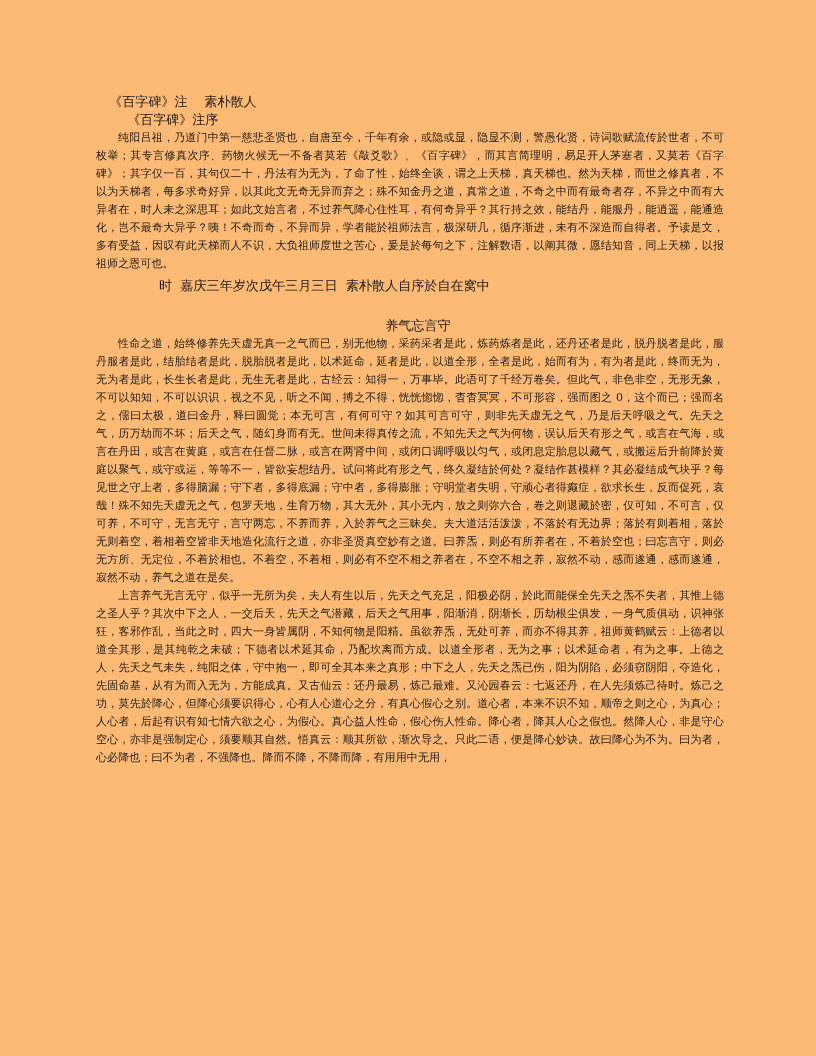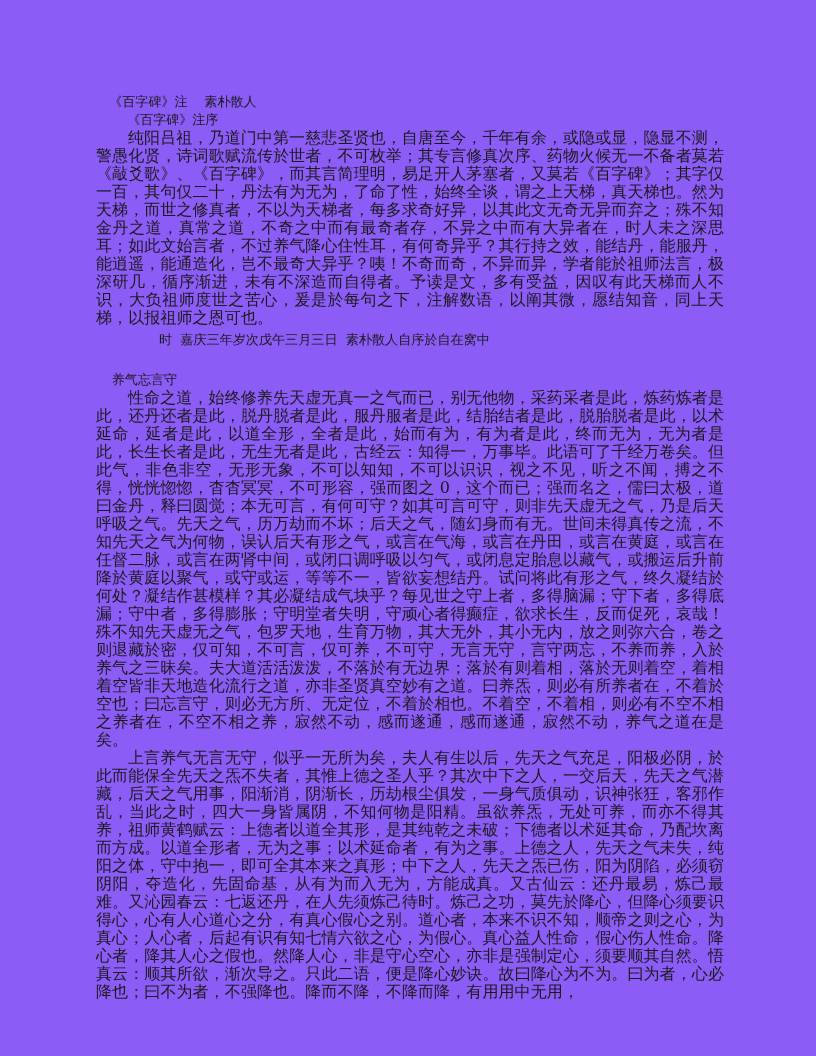--- a/index.html
+++ b/index.html
@@ -8,33 +8,33 @@
     background: #ffffff;
   }
   body {
     font-family: "DejaVu Serif", "Liberation Serif", serif;
     color: #1a1a1a;
   }
   .page {
     position: relative;
     width: 816px;
     height: 1056px;
-    background: #8b5cf6;
+    background: #fdba74;
     box-sizing: border-box;
     overflow: hidden;
   }
   .content {
     position: absolute;
     left: 96px;
     top: 93px;
     width: 628px;
   }
   
   .para {
-    font-size: 16px;
+    font-size: 11px;
     line-height: 18px;
     text-align: justify;
     text-justify: inter-character;
     margin: 0;
     letter-spacing: 0.1px;
     word-break: break-all;
     white-space: pre-wrap;
   }
   .para.indent2 {
     text-indent: 2em;
@@ -63,20 +63,21 @@
     text-indent: 4.5em;
     white-space: pre;
   }
   
   .section-heading {
     font-size: 13.1px;
     line-height: 18px;
     margin: 0;
     text-indent: 1.2em;
     white-space: pre;
+    text-align: center;
   }
   .spacer-line {
     height: 18px;
   }
 </style>
 </head>
 <body>
 
 <div class="page">
   <div class="content">

